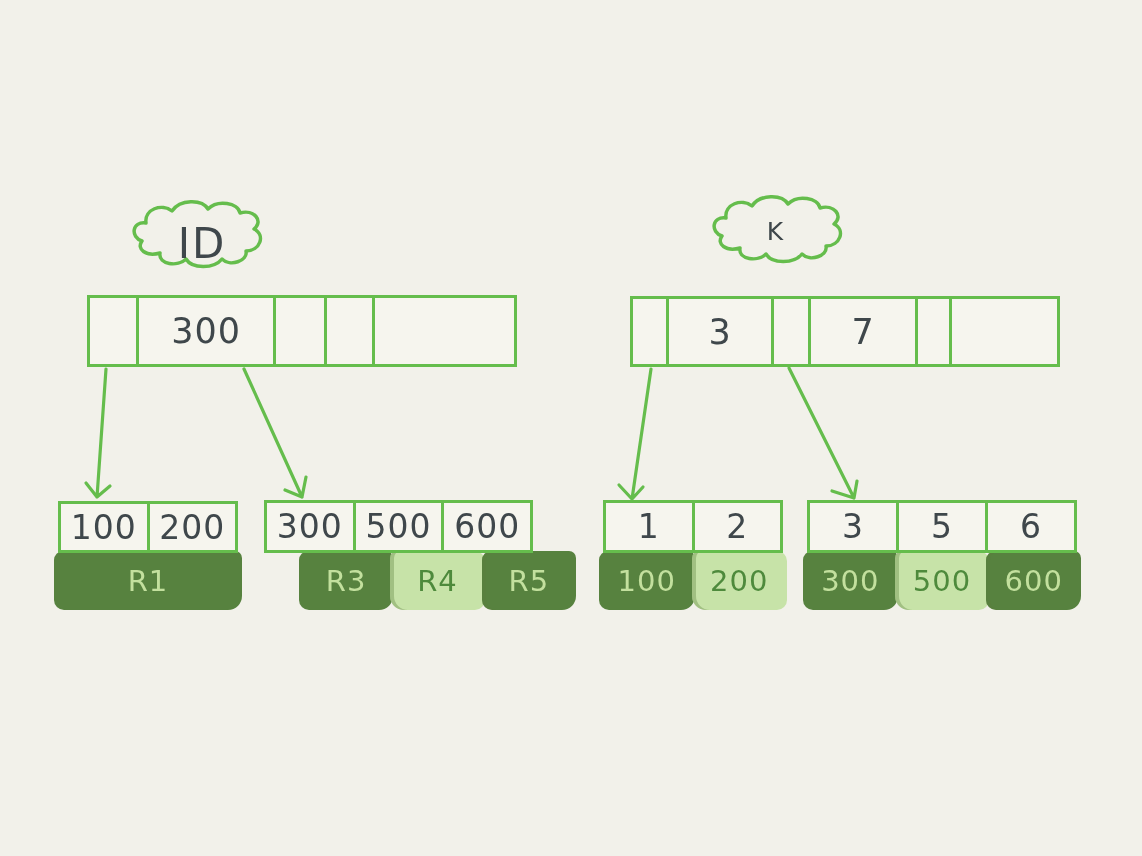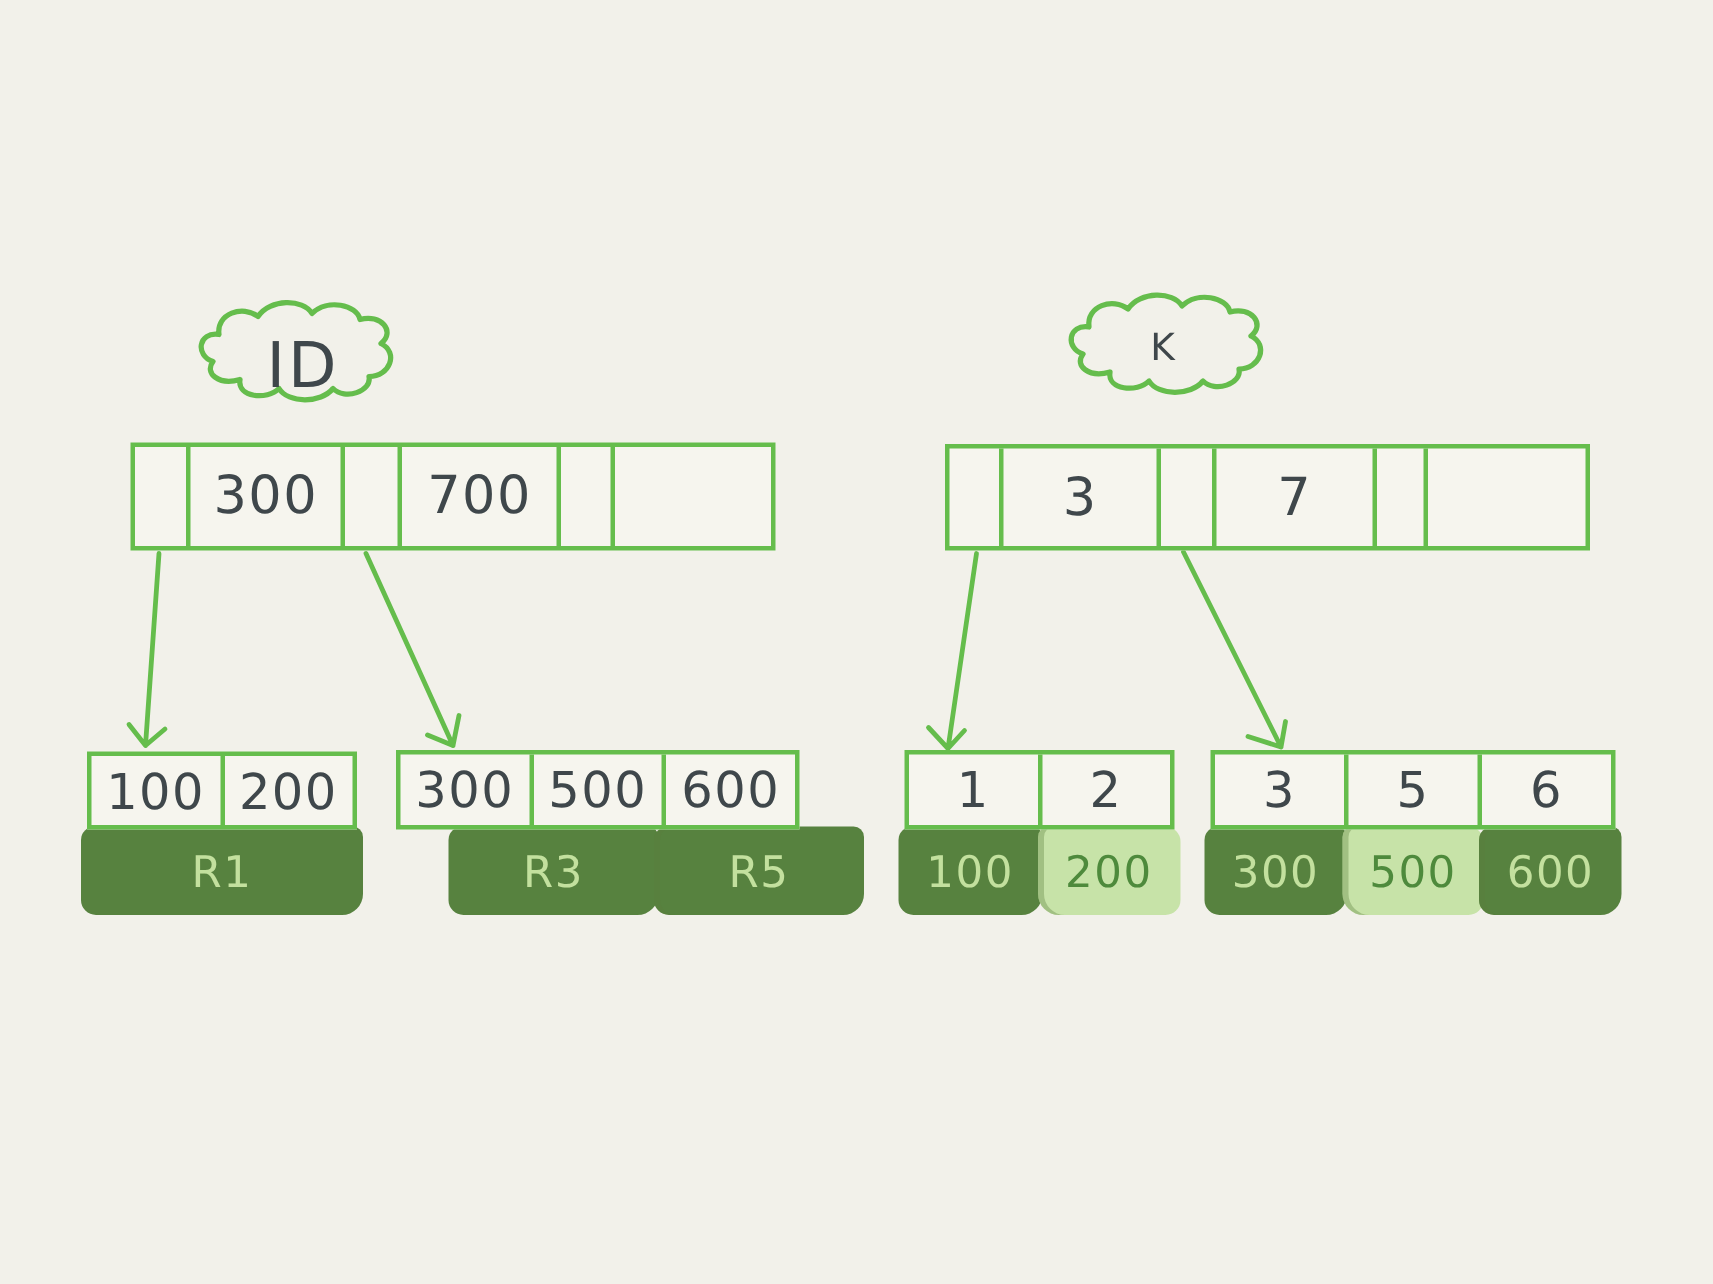--- a/index.html
+++ b/index.html
@@ -69,40 +69,40 @@
   </svg>
 
   <div>
 
     <div class="cloud-label big" style="left:136px;top:206px;width:132px;height:52px;margin-top:11px;">ID</div>
 
     <div class="node-row root" style="left:87px;top:295px;width:430px;height:72px;">
       <div class="cell" style="flex:36"></div>
       <div class="cell" style="flex:105">300</div>
       <div class="cell" style="flex:37"></div>
-      <div class="cell" style="flex:108">700</div>
       <div class="cell" style="flex:35"></div>
       <div class="cell" style="flex:109"></div>
     </div>
 
     <div class="node-row keys" style="left:58px;top:501px;width:180px;height:52px;">
       <div class="cell">100</div>
       <div class="cell">200</div>
     </div>
     <div class="records" style="left:54px;top:551px;width:188px;height:59px;">
       <div class="block dark">R1</div>
     </div>
 
     <div class="node-row keys" style="left:264px;top:500px;width:269px;height:53px;">
       <div class="cell">300</div>
       <div class="cell">500</div>
       <div class="cell">600</div>
     </div>
     <div class="records" style="left:260px;top:551px;width:277px;height:59px;padding-left:39px;">
       <div class="block dark">R3</div>
+      <div class="block light">R4</div>
       <div class="block dark">R5</div>
     </div>
   </div>
 
   <div>
 
     <div class="cloud-label small" style="left:720px;top:206px;width:112px;height:50px;">K</div>
 
     <div class="node-row root" style="left:630px;top:296px;width:430px;height:71px;">
       <div class="cell" style="flex:35"></div>

